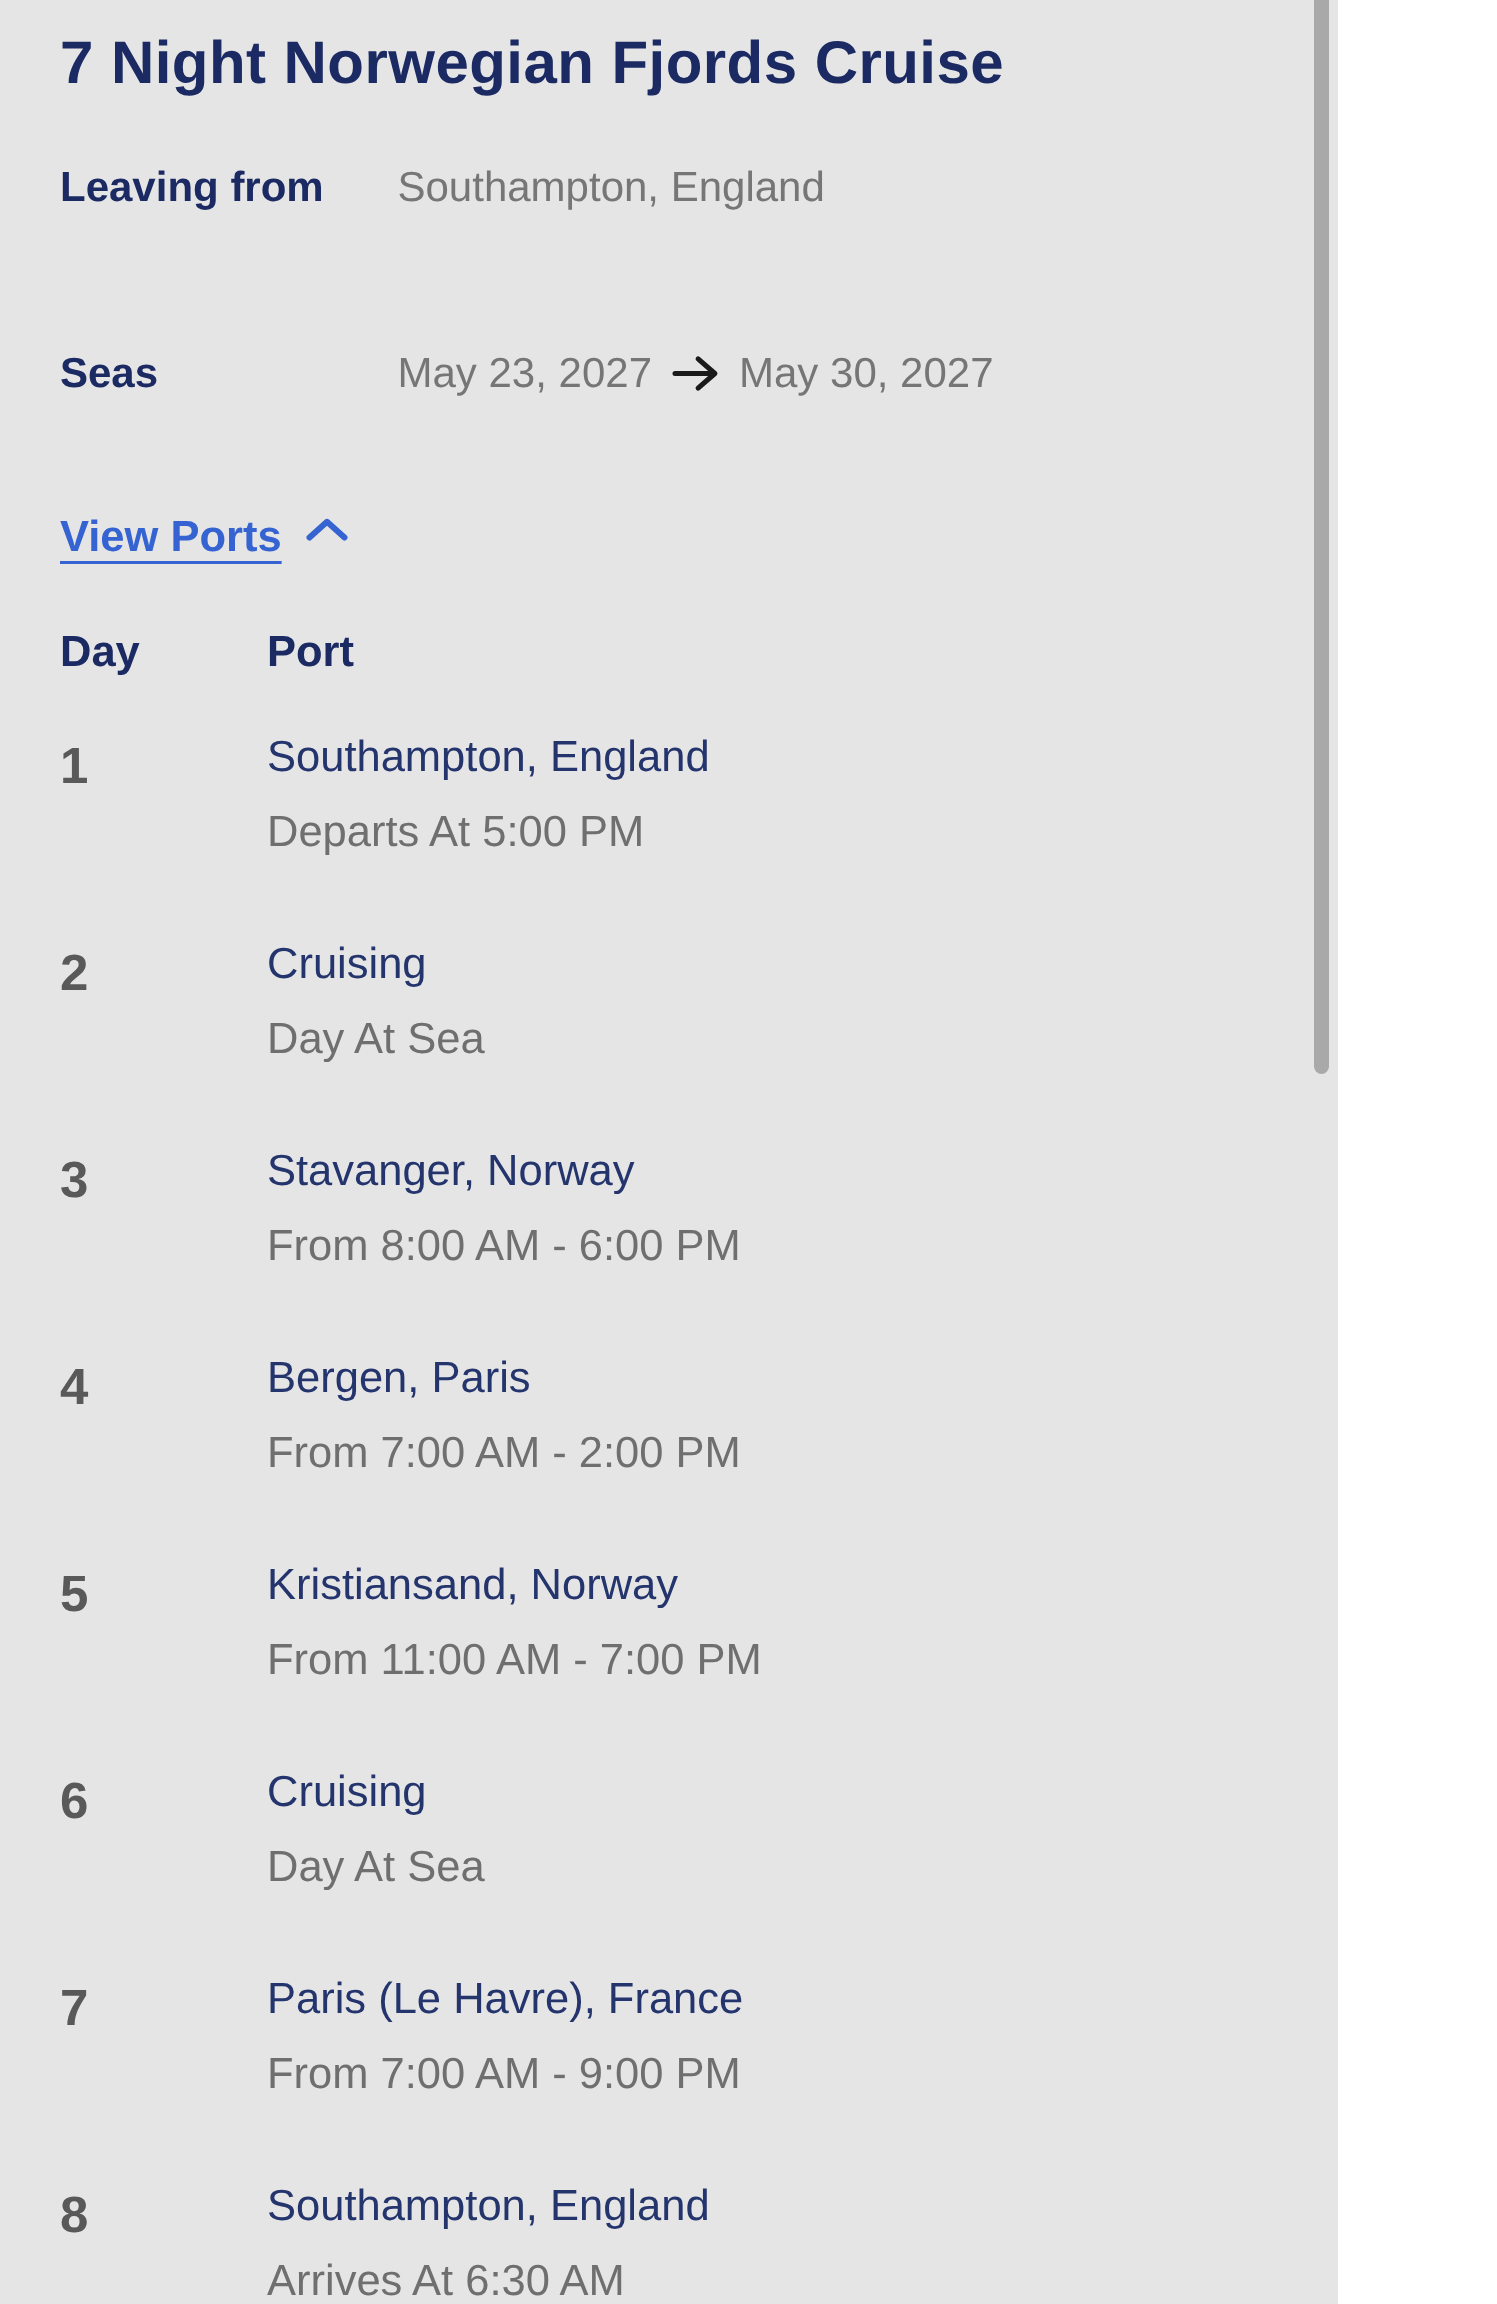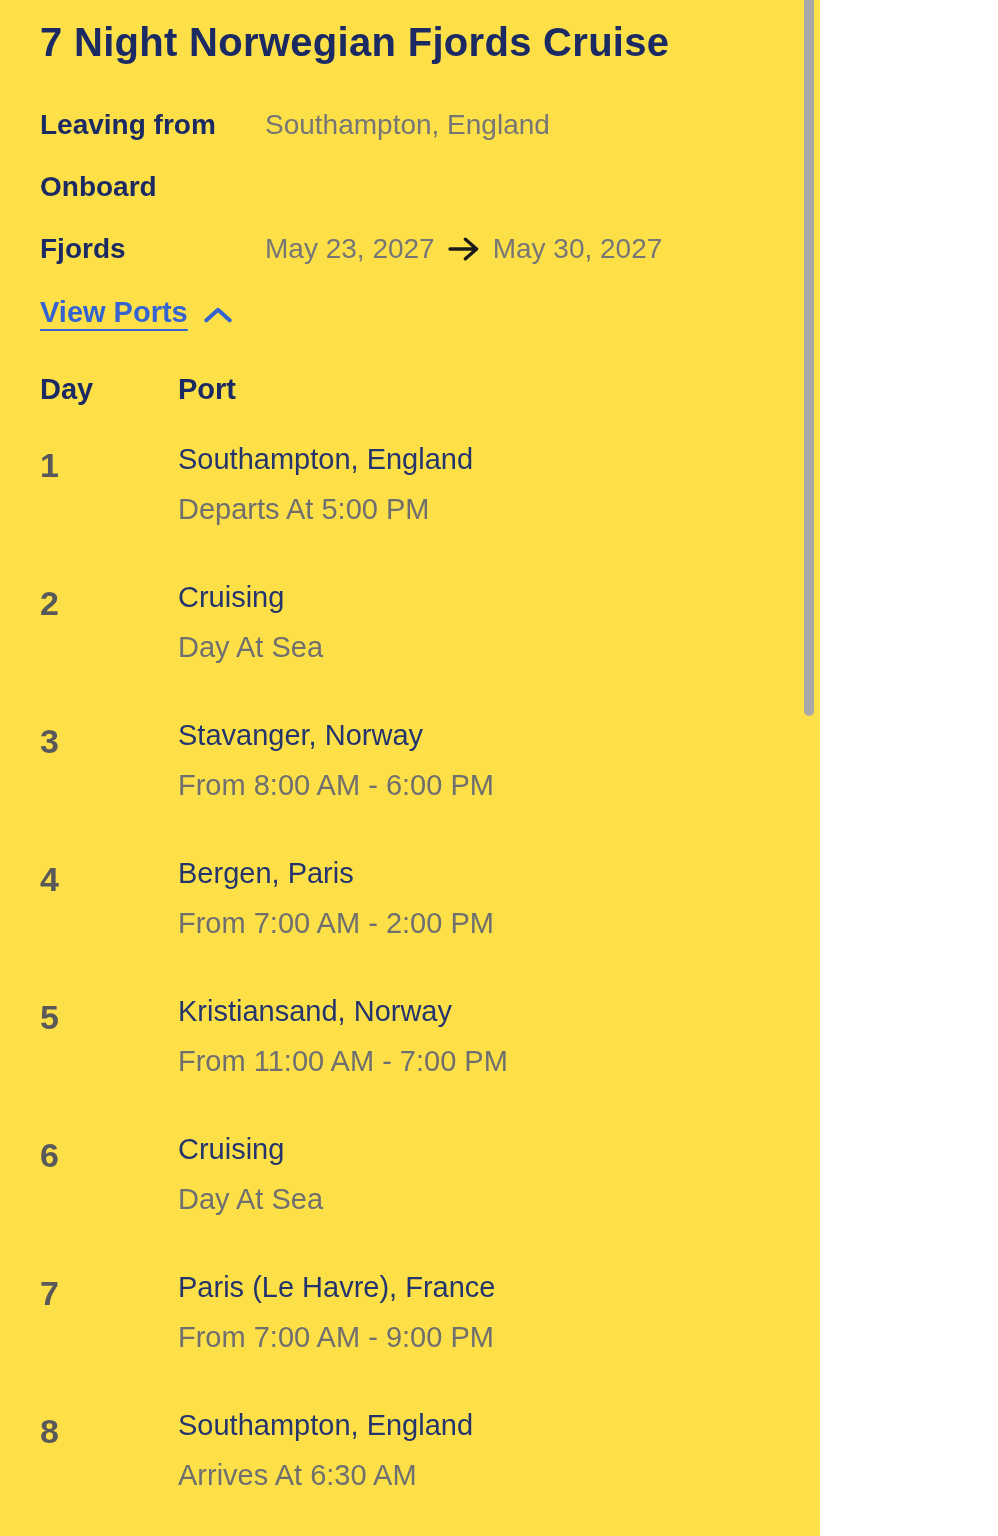--- a/index.html
+++ b/index.html
@@ -2,23 +2,23 @@
 <html><head>
 <meta charset="utf-8">
 <style>
   html, body {
     margin: 0;
     padding: 0;
     background: #ffffff;
   }
   .page {
     position: relative;
-    width: 820px;
+    width: 892px;
     height: 1536px;
-    background: #fde047;
+    background: #e5e5e5;
     font-family: "Liberation Sans", sans-serif;
     overflow: hidden;
   }
   .content {
     padding: 22px 40px 0 40px;
   }
   
   .cruise-title {
     margin: 0;
     font-size: 40px;
@@ -51,22 +51,22 @@
   .detail-value.dates {
     display: flex;
     align-items: center;
     gap: 12px;
   }
   .arrow-icon svg {
     display: block;
   }
   
   .view-ports {
+    margin-top: 46px;
     display: inline-flex;
-    align-items: center;
     gap: 16px;
     cursor: pointer;
     background: none;
     border: none;
     padding: 0;
     font-family: "Liberation Sans", sans-serif;
   }
   .view-ports-label {
     font-size: 29px;
     line-height: 36px;
@@ -137,24 +137,23 @@
   <div class="content">
 
     <h1 class="cruise-title">7 Night Norwegian Fjords Cruise</h1>
 
     <div class="details">
       <div class="detail-row">
         <div class="detail-label">Leaving from</div>
         <div class="detail-value">Southampton, England</div>
       </div>
       <div class="detail-row">
-        <div class="detail-label">Onboard</div>
       </div>
       <div class="detail-row">
-        <div class="detail-label">Fjords</div>
+        <div class="detail-label">Seas</div>
         <div class="detail-value dates">
           <span>May 23, 2027</span>
           <span class="arrow-icon">
             <svg width="34" height="28" viewBox="0 0 24 20" fill="none">
               <path d="M2 10 H20 M13 3 l8 7 -8 7" stroke="#1a1a1a" stroke-width="2.4" stroke-linecap="round" stroke-linejoin="round"></path>
             </svg>
           </span>
           <span>May 30, 2027</span>
         </div>
       </div>

